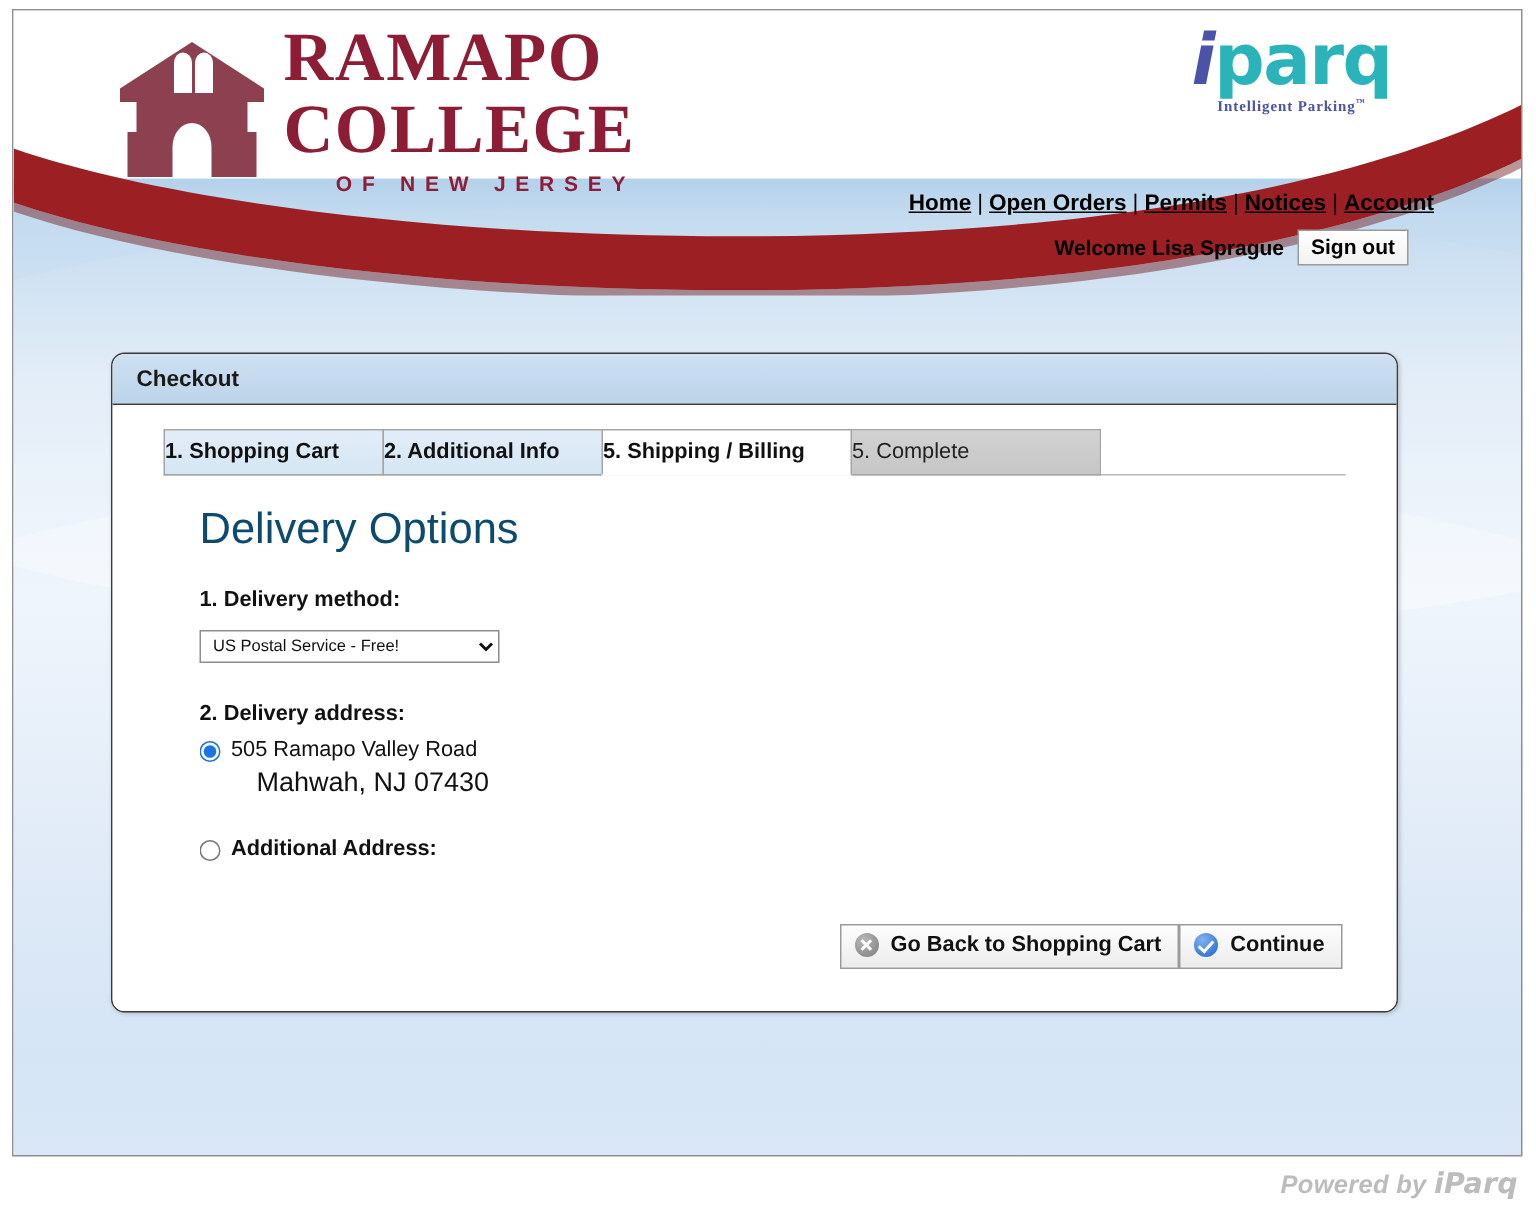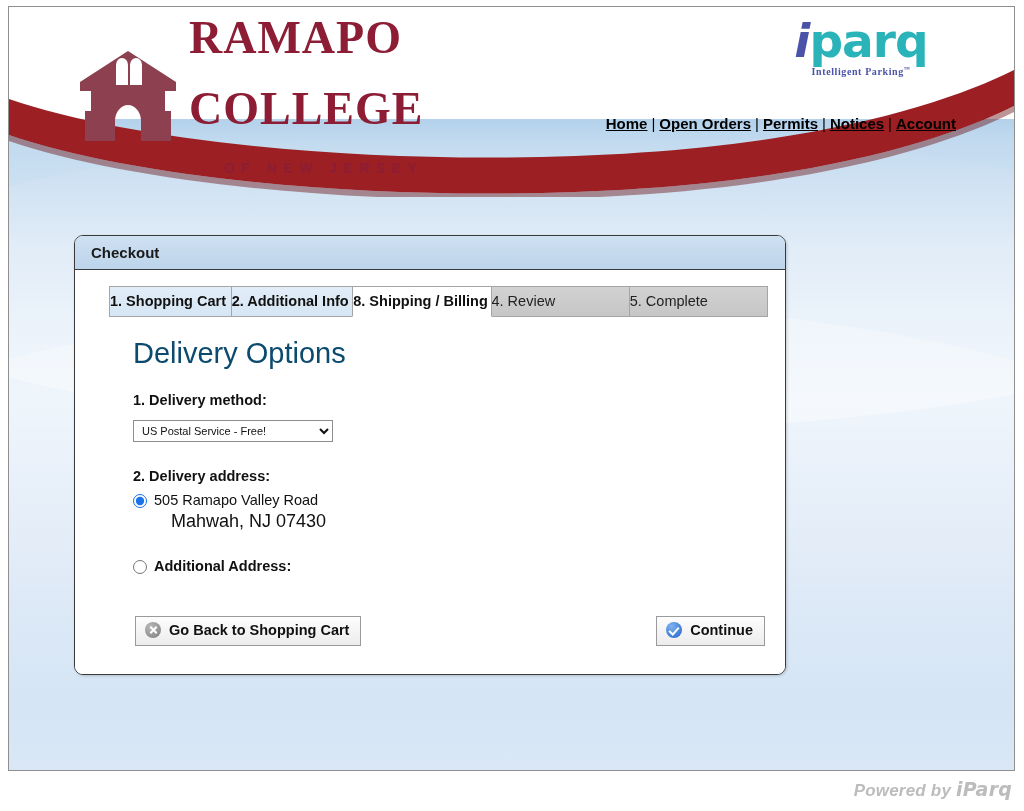--- a/index.html
+++ b/index.html
@@ -99,21 +99,20 @@
     display: flex;
     align-items: center;
     gap: 10px;
   }
   .arch-icon { display: block; }
   .ramapo-words {
     display: flex;
     flex-direction: column;
     line-height: 1;
     color: #8c1d35;
-    gap: 23px;
   }
   .ramapo-words .l1,
   .ramapo-words .l2 {
     font-family: "Liberation Serif", serif;
     font-weight: bold;
     letter-spacing: 1px;
   }
   .ramapo-words .l1 { font-size: 46px; }
   .ramapo-words .l2 { font-size: 46px; margin-top: 2px; }
   .ramapo-words .l3 {
@@ -150,21 +149,21 @@
     color: #4a53a8;
     letter-spacing: 0.6px;
     margin-top: 2px;
   }
   .iparq-tm { font-size: 6px; vertical-align: super; }
 
   
   .topnav {
     position: absolute;
     right: 58px;
-    top: 108px;
+    top: 120px;
     font-size: 15px;
     font-weight: bold;
     color: #000;
     white-space: nowrap;
   }
   .topnav a {
     color: #000;
     text-decoration: underline;
   }
   .topnav .sep { margin: 0 4px; font-weight: normal; }
@@ -193,21 +192,21 @@
     padding: 3px 8px 4px 8px;
     cursor: pointer;
     line-height: 1.1;
   }
 
   
   .checkout-panel {
     position: absolute;
     left: 65px;
     top: 228px;
-    width: 712px;
+    width: 858px;
     border: 1px solid #3a3a3a;
     border-radius: 9px;
     background: #ffffff;
     box-sizing: border-box;
     overflow: hidden;
     box-shadow: 1px 1px 3px rgba(0,0,0,0.18);
   }
   .panel-header {
     height: 34px;
     background: linear-gradient(to bottom, #cfe0f2, #bcd4ea);
@@ -361,23 +360,23 @@
   .addl-addr-row { margin-top: 26px; }
   .addl-label {
     font-size: 14.5px;
     font-weight: bold;
     color: #111;
   }
 
   
   .btn-row {
     display: flex;
-    justify-content: space-between;
+    justify-content: flex-end;
     align-items: center;
-    margin: 42px 2px 4px 18px;
+    margin: 42px 18px 4px 18px;
     padding-left: 24px;
   }
   .btn {
     display: inline-flex;
     align-items: center;
     gap: 8px;
     font-family: "Liberation Sans", sans-serif;
     font-size: 14.5px;
     font-weight: bold;
     color: #111;
@@ -493,34 +492,37 @@
 
     <div class="iparq-logo">
       <div class="iparq-word"><span class="iparq-i">i</span><span class="iparq-parq">parq</span></div>
       <div class="iparq-tag"><span>Intelligent Parking</span><span class="iparq-tm">™</span></div>
     </div>
 
     <div class="topnav">
       <a href="#">Home</a><span class="sep">|</span><a href="#">Open Orders</a><span class="sep">|</span><a href="#">Permits</a><span class="sep">|</span><a href="#">Notices</a><span class="sep">|</span><a href="#">Account</a>
     </div>
 
+    <div class="welcome-row">
+      <span class="welcome-text">Welcome Lisa Sprague</span>
+      <button class="signout-btn">Sign out</button>
+    </div>
 
     <div class="checkout-panel">
 
       <div class="panel-header">
         <span class="panel-header-title">Checkout</span>
       </div>
 
       <div class="panel-body">
 
         <div class="tabs">
           <div class="tab done">1. Shopping Cart</div>
           <div class="tab done">2. Additional Info</div>
-          <div class="tab active">8. Shipping / Billing</div>
-          <div class="tab inactive">4. Review</div>
+          <div class="tab active">5. Shipping / Billing</div>
           <div class="tab inactive">5. Complete</div>
         </div>
         <div class="tabs-rule"></div>
 
         <div class="content-inner">
 
           <div class="delivery-title">Delivery Options</div>
 
           <div class="step-label">1. Delivery method:</div>
 

